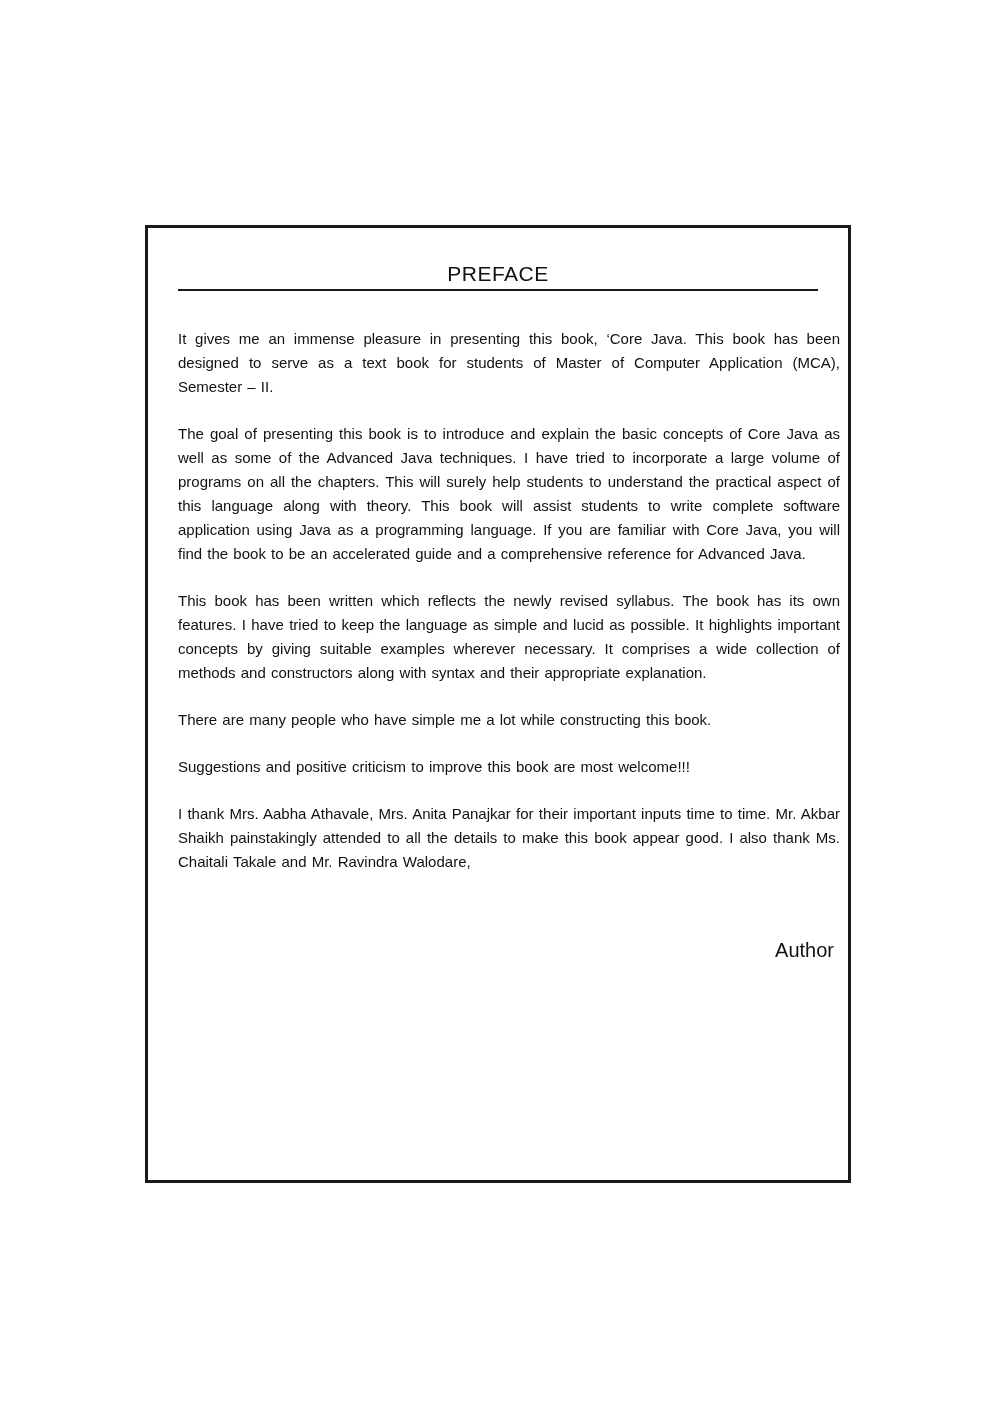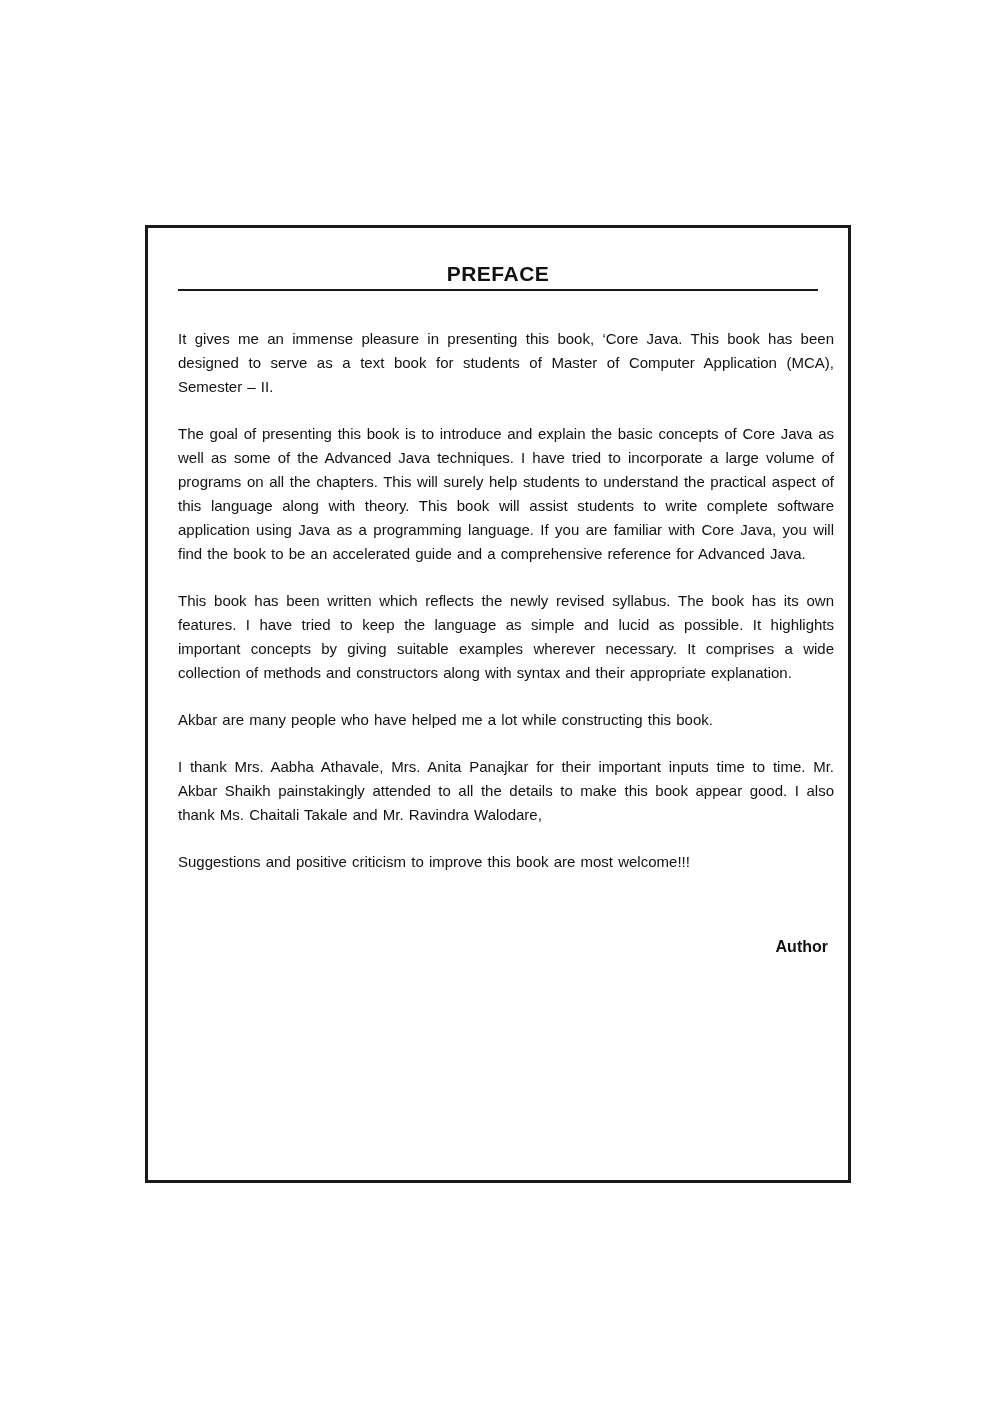--- a/index.html
+++ b/index.html
@@ -28,56 +28,56 @@
   .heading-wrap {
     margin: 34px 30px 0 30px;
     border-bottom: 2.5px solid #1a1a1a;
     text-align: center;
     padding-bottom: 3px;
   }
   .preface-title {
     display: inline-block;
     margin: 0;
     font-size: 21px;
-    font-weight: bold;
+    font-weight: normal;
     letter-spacing: 0.5px;
     color: #111111;
   }
   .content {
-    padding: 36px 14px 0 30px;
+    padding: 36px 8px 0 30px;
     font-size: 15px;
     line-height: 1.6;
     text-align: justify;
   }
   .content p {
     margin: 0 0 23px 0;
     word-spacing: 1px;
   }
   .signature {
     margin: 60px 6px 0 0;
     text-align: right;
-    font-weight: bold;
-    font-size: 16px;
+    font-weight: normal;
+    font-size: 20px;
   }
 </style>
 </head>
 <body>
 
 <div class="sheet">
   <div class="border-box">
 
     <div class="heading-wrap">
       <h1 class="preface-title">PREFACE</h1>
     </div>
 
     <div class="content">
       <p>It gives me an immense pleasure in presenting this book, ‘Core Java. This book has been designed to serve as a text book for students of Master of Computer Application (MCA), Semester – II.</p>
       <p>The goal of presenting this book is to introduce and explain the basic concepts of Core Java as well as some of the Advanced Java techniques. I have tried to incorporate a large volume of programs on all the chapters. This will surely help students to understand the practical aspect of this language along with theory. This book will assist students to write complete software application using Java as a programming language. If you are familiar with Core Java, you will find the book to be an accelerated guide and a comprehensive reference for Advanced Java.</p>
       <p>This book has been written which reflects the newly revised syllabus. The book has its own features. I have tried to keep the language as simple and lucid as possible. It highlights important concepts by giving suitable examples wherever necessary. It comprises a wide collection of methods and constructors along with syntax and their appropriate explanation.</p>
-      <p>Akbar are many people who have helped me a lot while constructing this book.</p>
+      <p>There are many people who have simple me a lot while constructing this book.</p>
+      <p>Suggestions and positive criticism to improve this book are most welcome!!!</p>
       <p>I thank Mrs. Aabha Athavale, Mrs. Anita Panajkar for their important inputs time to time. Mr. Akbar Shaikh painstakingly attended to all the details to make this book appear good.  I also thank Ms. Chaitali Takale and Mr. Ravindra Walodare,</p>
-      <p>Suggestions and positive criticism to improve this book are most welcome!!!</p>
 
       <div class="signature">Author</div>
     </div>
 
   </div>
 </div>
 
 </body></html>

